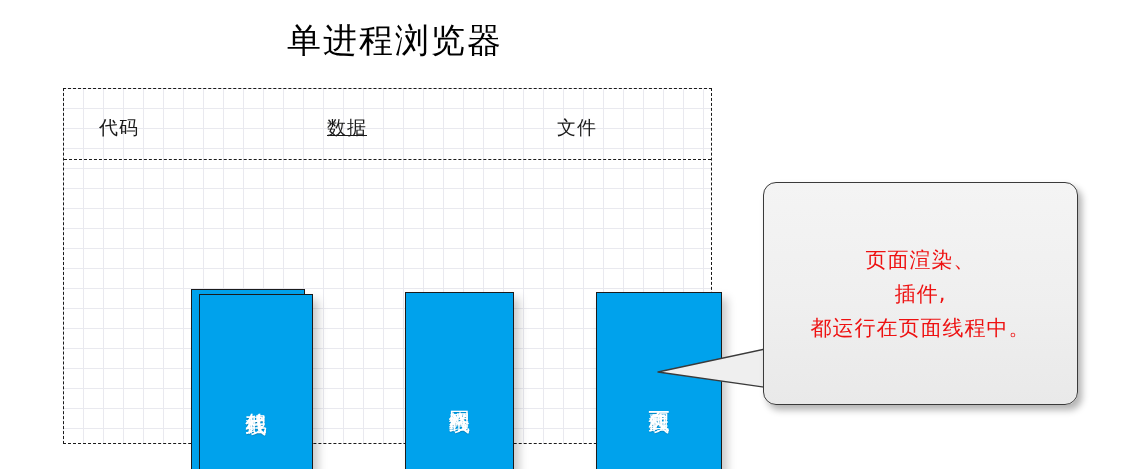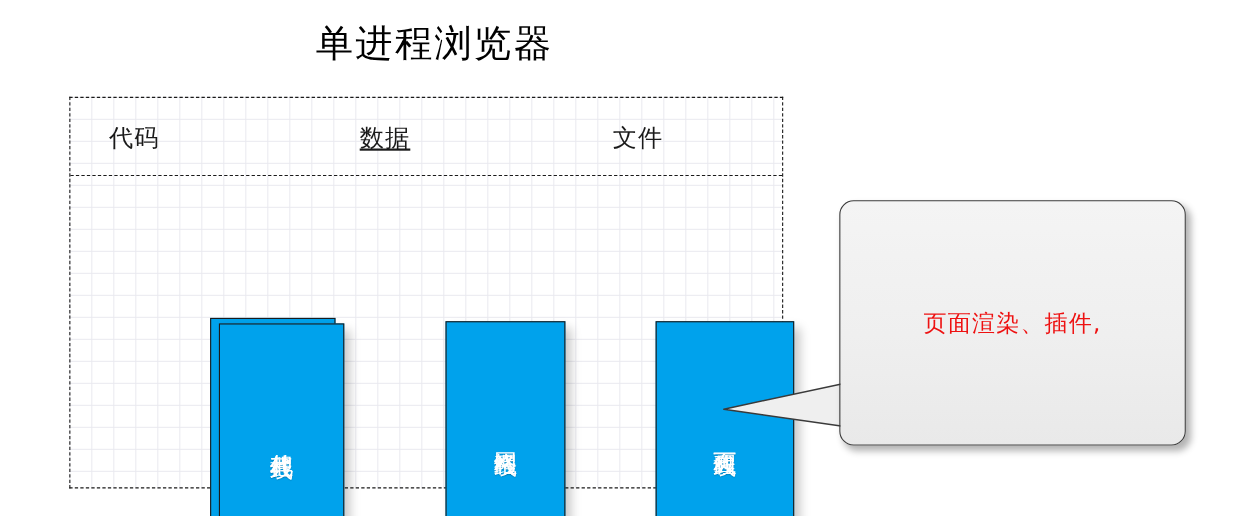--- a/index.html
+++ b/index.html
@@ -52,21 +52,21 @@
     left: 0;
     top: 0;
     width: 100%;
     height: 71px;
     box-sizing: border-box;
     border-bottom: 1.5px dashed #1a1a1a;
   }
   .header-label {
     position: absolute;
     top: 25px;
-    font-size: 22px;
+    font-size: 19px;
     line-height: 26px;
     color: #1a1a1a;
     letter-spacing: 1px;
     white-space: nowrap;
   }
   #header-label-code  { left: 35px; }
   #header-label-data  { left: 263px; text-decoration: underline; }
   #header-label-file  { left: 493px; text-align: right; }
 
   
@@ -123,21 +123,21 @@
     left: 763px;
     top: 182px;
     width: 315px;
     height: 223px;
     box-sizing: border-box;
     border: 1.5px solid #3a3a3a;
     border-radius: 13px;
     background: linear-gradient(to bottom, #f4f4f4 0%, #efefef 55%, #e9e9e9 100%);
     box-shadow: 4px 5px 7px rgba(0,0,0,0.30);
     display: flex;
-    flex-direction: row;
+    flex-direction: column;
     align-items: center;
     justify-content: center;
   }
   .callout-line {
     color: #ee1111;
     font-size: 21px;
     line-height: 34px;
     letter-spacing: 1px;
     white-space: nowrap;
     text-align: center;
@@ -175,15 +175,16 @@
   </div>
 
   <svg id="callout-tail" viewBox="0 0 150 90" width="150" height="90">
     <polygon points="8,42 148,12 148,62" fill="#efefef" stroke="#3a3a3a" stroke-width="1.4" stroke-linejoin="round"></polygon>
     <rect x="120" y="10" width="30" height="54" fill="#f1f1f1" stroke="none"></rect>
   </svg>
 
   <div id="callout-bubble">
     <div class="callout-line">页面渲染、</div>
     <div class="callout-line">插件,</div>
+    <div class="callout-line">都运行在页面线程中。</div>
   </div>
 
 </div>
 
 </body></html>

